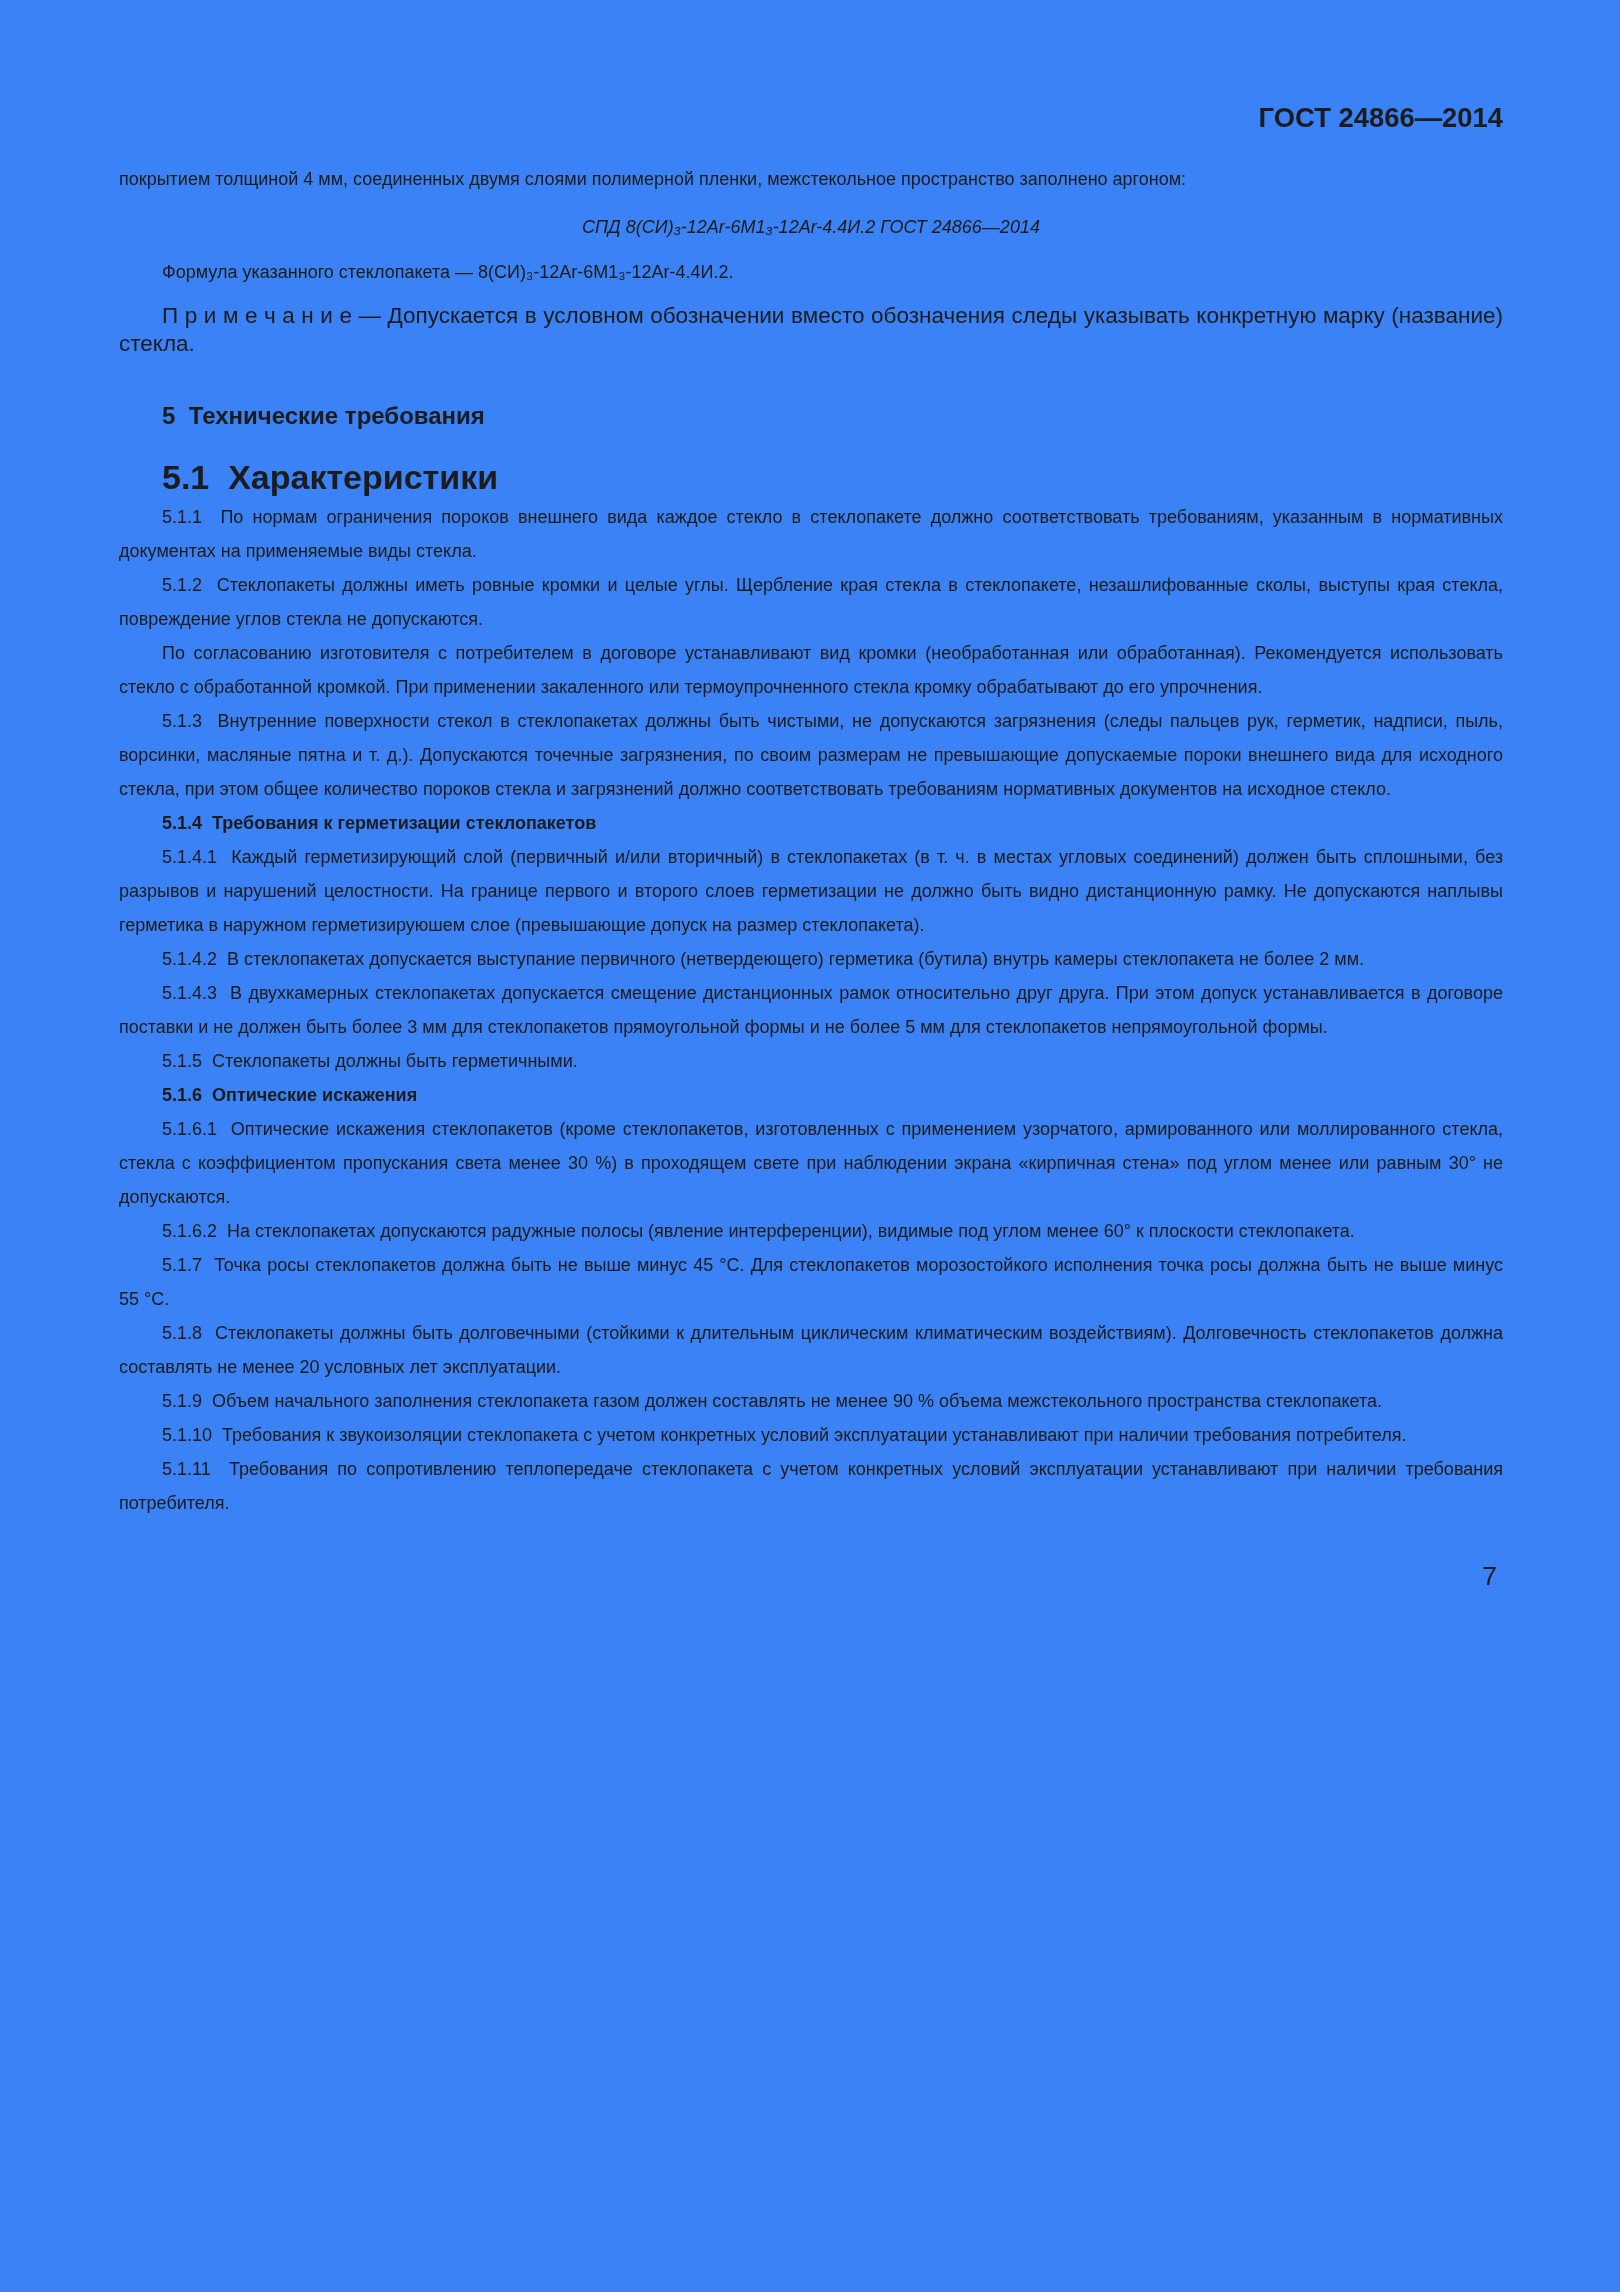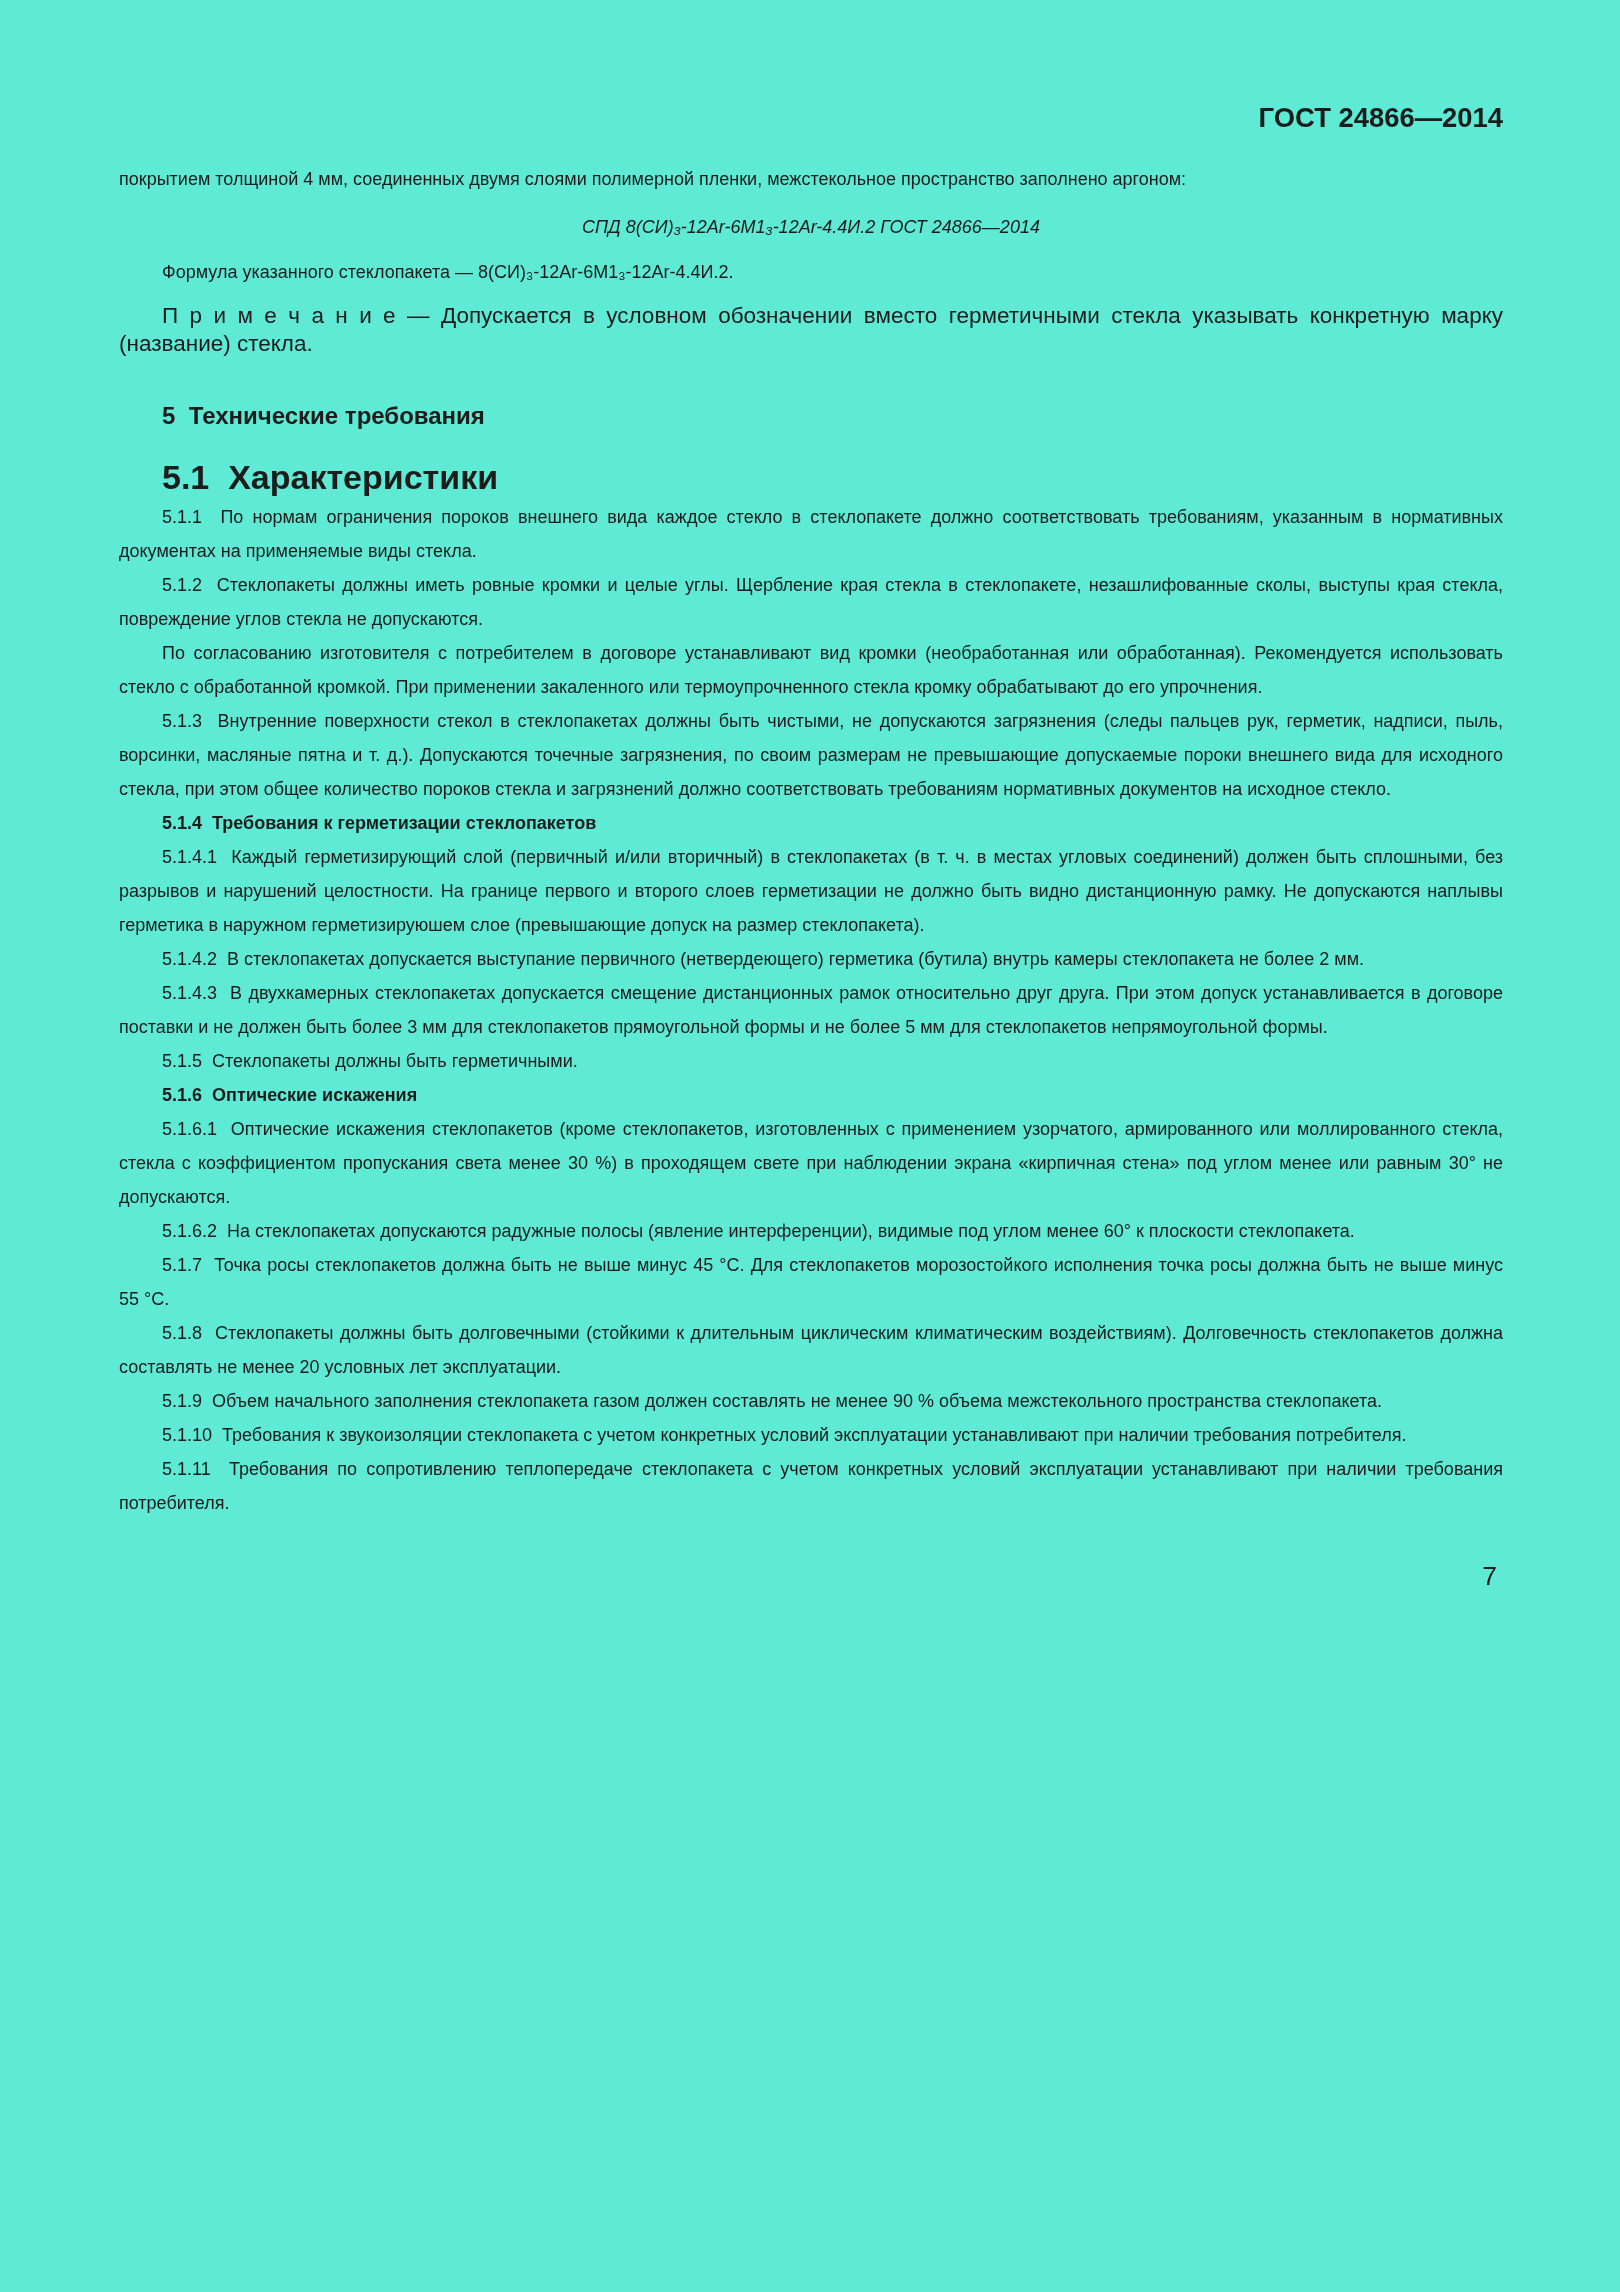--- a/index.html
+++ b/index.html
@@ -4,21 +4,21 @@
 <title>ГОСТ 24866—2014 — стр. 7</title>
 <style>
   * { box-sizing: border-box; }
   html, body { margin: 0; padding: 0; }
   body { background: #ffffff; }
 
   .page {
     position: relative;
     width: 1620px;
     height: 2293px;
-    background: #5eead4;
+    background: #3b82f6;
     font-family: "Liberation Sans", "DejaVu Sans", sans-serif;
     color: #1c1c1c;
     overflow: hidden;
   }
 
   .text-col {
     position: absolute;
     left: 119px;
     top: 102px;
     width: 1384px;
@@ -92,21 +92,21 @@
   <div class="text-col">
 
     <div class="doc-code">ГОСТ 24866—2014</div>
 
     <p class="body noindent">покрытием толщиной 4 мм, соединенных двумя слоями полимерной пленки, межстекольное пространство заполнено аргоном:</p>
 
     <p class="body formula">СПД 8(СИ)₃-12Ar-6М1₃-12Ar-4.4И.2 ГОСТ 24866—2014</p>
 
     <p class="body after-formula">Формула указанного стеклопакета — 8(СИ)₃-12Ar-6М1₃-12Ar-4.4И.2.</p>
 
-    <p class="note">П р и м е ч а н и е — Допускается в условном обозначении вместо герметичными стекла указывать конкретную марку (название) стекла.</p>
+    <p class="note">П р и м е ч а н и е — Допускается в условном обозначении вместо обозначения следы указывать конкретную марку (название) стекла.</p>
 
     <h1 class="section">5&nbsp; Технические требования</h1>
 
     <h2 class="subsection">5.1&nbsp; Характеристики</h2>
 
     <p class="body">5.1.1&nbsp; По нормам ограничения пороков внешнего вида каждое стекло в стеклопакете должно соответствовать требованиям, указанным в нормативных документах на применяемые виды стекла.</p>
     <p class="body">5.1.2&nbsp; Стеклопакеты должны иметь ровные кромки и целые углы. Щербление края стекла в стеклопакете, незашлифованные сколы, выступы края стекла, повреждение углов стекла не допускаются.</p>
     <p class="body">По согласованию изготовителя с потребителем в договоре устанавливают вид кромки (необработанная или обработанная). Рекомендуется использовать стекло с обработанной кромкой. При применении закаленного или термоупрочненного стекла кромку обрабатывают до его упрочнения.</p>
     <p class="body">5.1.3&nbsp; Внутренние поверхности стекол в стеклопакетах должны быть чистыми, не допускаются загрязнения (следы пальцев рук, герметик, надписи, пыль, ворсинки, масляные пятна и т. д.). Допускаются точечные загрязнения, по своим размерам не превышающие допускаемые пороки внешнего вида для исходного стекла, при этом общее количество пороков стекла и загрязнений должно соответствовать требованиям нормативных документов на исходное стекло.</p>
 

